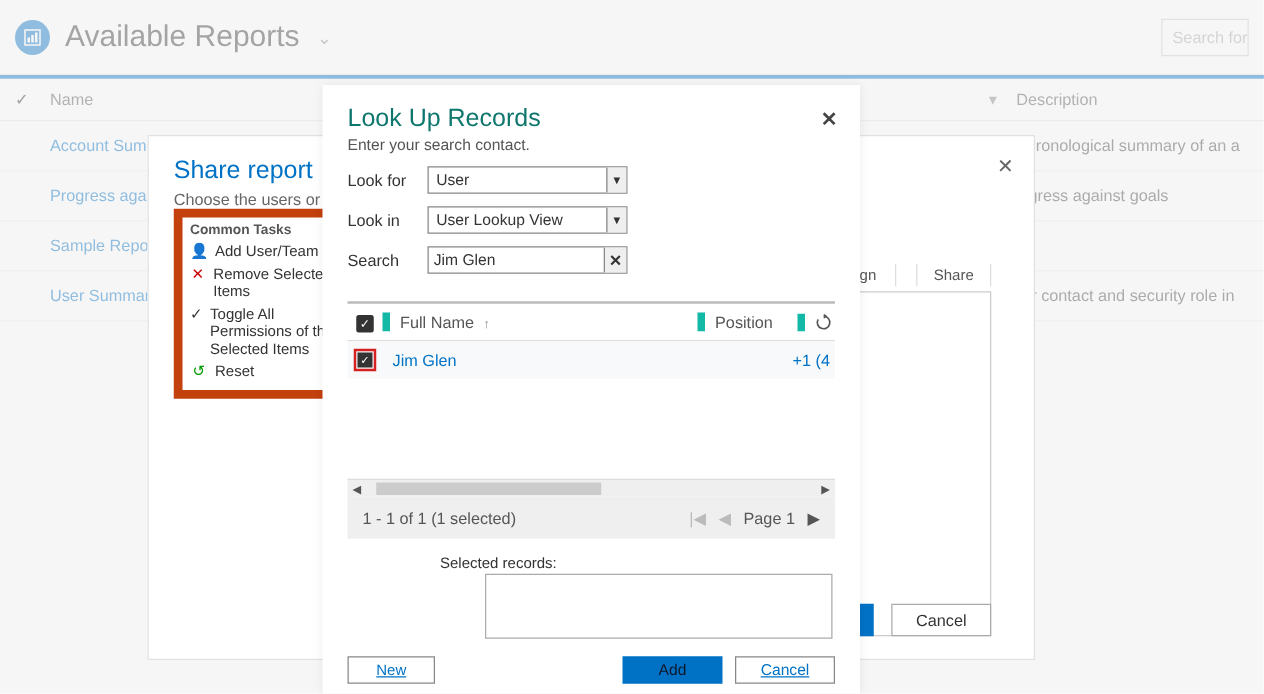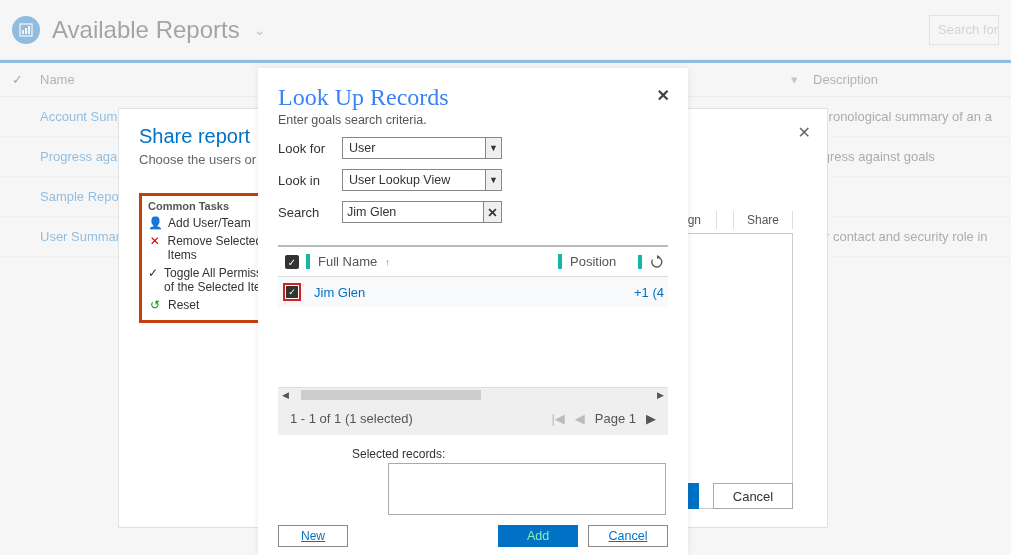--- a/index.html
+++ b/index.html
@@ -26,48 +26,48 @@
 .grid-row .rdesc { width: 220px; color: #444; white-space: nowrap; overflow: hidden; }
 
 
 .scrim { position: absolute; inset: 0; background: rgba(240,240,240,0.6); }
 
 
 .share-dlg { position: absolute; left: 118px; top: 108px; width: 710px; height: 420px; background: #fff; border: 1px solid #e1e1e1; padding: 16px 20px; }
 .share-title { color: #0072c6; font-size: 20px; font-weight: 400; }
 .share-sub { color: #666; margin-top: 4px; }
 .share-close { position: absolute; right: 16px; top: 14px; color: #666; cursor: pointer; font-size: 16px;}
-.share-tasks { border: 3px solid #c2410c; margin-top: 26px; width: 160px; padding: 4px 6px 6px; font-size: 12px; }
+.share-tasks { border: 7px solid #c2410c; width: 160px; padding: 4px 6px 6px; font-size: 12px; }
 .share-tasks .tasks-title { font-weight: bold; color: #555; margin-bottom: 2px; font-size: 11px;}
 .share-tasks li { list-style: none; display: flex; align-items: flex-start; gap: 6px; padding: 2px 0; color: #333; }
 .share-tasks .ic { width: 14px; text-align: center; font-size: 12px; }
 .share-right-cols { position: absolute; right: 34px; top: 102px; display: flex; gap: 16px; color: #555; }
 .share-right-cols span { width: 60px; text-align: center; border-left: 1px solid #ddd; border-right: 1px solid #ddd; padding: 2px 0; font-size: 12px;}
 .share-box { position: absolute; right: 34px; top: 124px; width: 300px; height: 276px; border: 1px solid #ccc; }
 .share-buttons { position: absolute; right: 34px; bottom: 18px; display: flex; gap: 14px; }
 .btn-primary { background: #0072c6; color: #fff; border: none; height: 26px; width: 80px; font-size: 13px; cursor: pointer; }
 .btn-secondary { background: #fff; color: #333; border: 1px solid #aaa; height: 26px; width: 80px; font-size: 13px; cursor: pointer; }
 
 
 .lookup-dlg { position: absolute; left: 258px; top: 68px; width: 430px; height: 487px; background: #fff; box-shadow: 0 0 8px rgba(0,0,0,0.08); padding: 16px 20px 10px; }
-.lookup-title { color: #3b82f6; font-size: 24px; font-family: Liberation Serif, serif; }
+.lookup-title { color: #0f766e; font-size: 20px; }
 .lookup-sub { color: #555; margin-top: 2px; font-size: 12.5px; }
 .lookup-close { position: absolute; right: 18px; top: 18px; color: #444; cursor: pointer; font-size: 16px; font-weight: bold;}
 
 .field-row { display: flex; align-items: center; margin-top: 10px; }
 .field-row label { width: 64px; color: #333; font-size: 13px; }
 .select-wrap { position: relative; width: 160px; height: 22px; border: 1px solid #888; display: flex; align-items: center; padding: 0 6px; font-size: 12.5px; }
 .select-wrap .chev { position: absolute; right: 0; top: 0; bottom: 0; width: 16px; background: #efefef; border-left: 1px solid #888; display: flex; align-items: center; justify-content: center; font-size: 9px; }
 .search-wrap { position: relative; width: 160px; height: 22px; border: 1px solid #888; display: flex; align-items: center; padding: 0 4px; font-size: 12.5px; }
 .search-wrap .clr { position: absolute; right: 0; top: 0; bottom: 0; width: 18px; background: #efefef; border-left: 1px solid #888; display: flex; align-items: center; justify-content: center; font-weight: bold; cursor: pointer; }
 
 .results { margin-top: 22px; border-top: 2px solid #bbb; }
 .results-head { display: flex; align-items: center; height: 30px; border-bottom: 1px solid #ddd; color: #555; }
 .results-head .chk { width: 28px; text-align: center; }
-.results-head .col { border-left: 4px solid #14b8a6; padding: 0 8px; }
+.results-head .col { border-left: 6px solid #14b8a6; padding: 0 8px; }
 .results-head .fullname { flex: 1; }
 .results-head .pos { width: 80px; }
 .results-head .refresh { width: 30px; text-align: center; }
 .results-head .sort { font-size: 10px; color: #888; margin-left: 4px;}
 
 .result-row { display: flex; align-items: center; height: 30px; color: #0072c6; background: #f7f9fb; }
 .result-row .chk-box { width: 28px; display: flex; align-items: center; justify-content: center; }
 .result-row .chk-box .inner { width: 18px; height: 18px; border: 2px solid #d62020; display: flex; align-items: center; justify-content: center; }
 .result-row .chk-box .inner .fill { width: 12px; height: 12px; background: #333; color:#fff; font-size: 9px; display:flex; align-items:center; justify-content:center;}
 .result-row .fn { flex: 1; padding-left: 8px; }
@@ -86,21 +86,21 @@
 .pager-nav .dis { color: #bbb; }
 
 .selected-label { margin-top: 12px; font-size: 12px; color: #333; margin-left: 74px;}
 .selected-box { margin-left: 110px; width: 278px; height: 52px; border: 1px solid #aaa; margin-top: 2px; }
 
 .lookup-actions { position: absolute; left: 20px; bottom: 44px; display: flex; flex-direction: column; gap: 6px; }
 .lookup-actions button { width: 70px; height: 22px; background: #fff; border: 1px solid #888; color: #0072c6; font-size: 12px; cursor: pointer; }
 .lookup-bottom { position: absolute; left: 20px; right: 20px; bottom: 8px; display: flex; align-items: center; }
 .lookup-bottom .new-btn { width: 70px; height: 22px; background: #fff; border: 1px solid #888; color: #0072c6; font-size: 12px; text-decoration: underline; cursor: pointer; text-align: center; }
 .lookup-bottom .spacer { flex: 1; }
-.lookup-bottom .add-btn { width: 80px; height: 22px; background: #0072c6; color: #86efac; border: none; font-size: 12.5px; cursor: pointer; margin-right: 10px;}
+.lookup-bottom .add-btn { width: 80px; height: 22px; background: #0072c6; color: #0f172a; border: none; font-size: 12.5px; cursor: pointer; margin-right: 10px;}
 .lookup-bottom .cancel-btn { width: 80px; height: 22px; background: #fff; border: 1px solid #888; color: #0072c6; font-size: 12.5px; cursor: pointer; text-decoration: underline;}
 
 svg { display: block; }
 </style>
 </head>
 <body>
 
 <div class="header">
   <div class="header-icon">
     <svg width="14" height="14" viewBox="0 0 14 14">
@@ -174,21 +174,21 @@
   </div>
   <div class="share-box"></div>
   <div class="share-buttons">
     <button class="btn-primary">Share</button>
     <button class="btn-secondary">Cancel</button>
   </div>
 </div>
 
 <div class="lookup-dlg">
   <div class="lookup-title">Look Up Records</div>
-  <div class="lookup-sub">Enter goals search criteria.</div>
+  <div class="lookup-sub">Enter your search contact.</div>
   <div class="lookup-close">✕</div>
 
   <div class="field-row">
     <label>Look for</label>
     <div class="select-wrap">
       <span>User</span>
       <div class="chev">▼</div>
     </div>
   </div>
   <div class="field-row">

